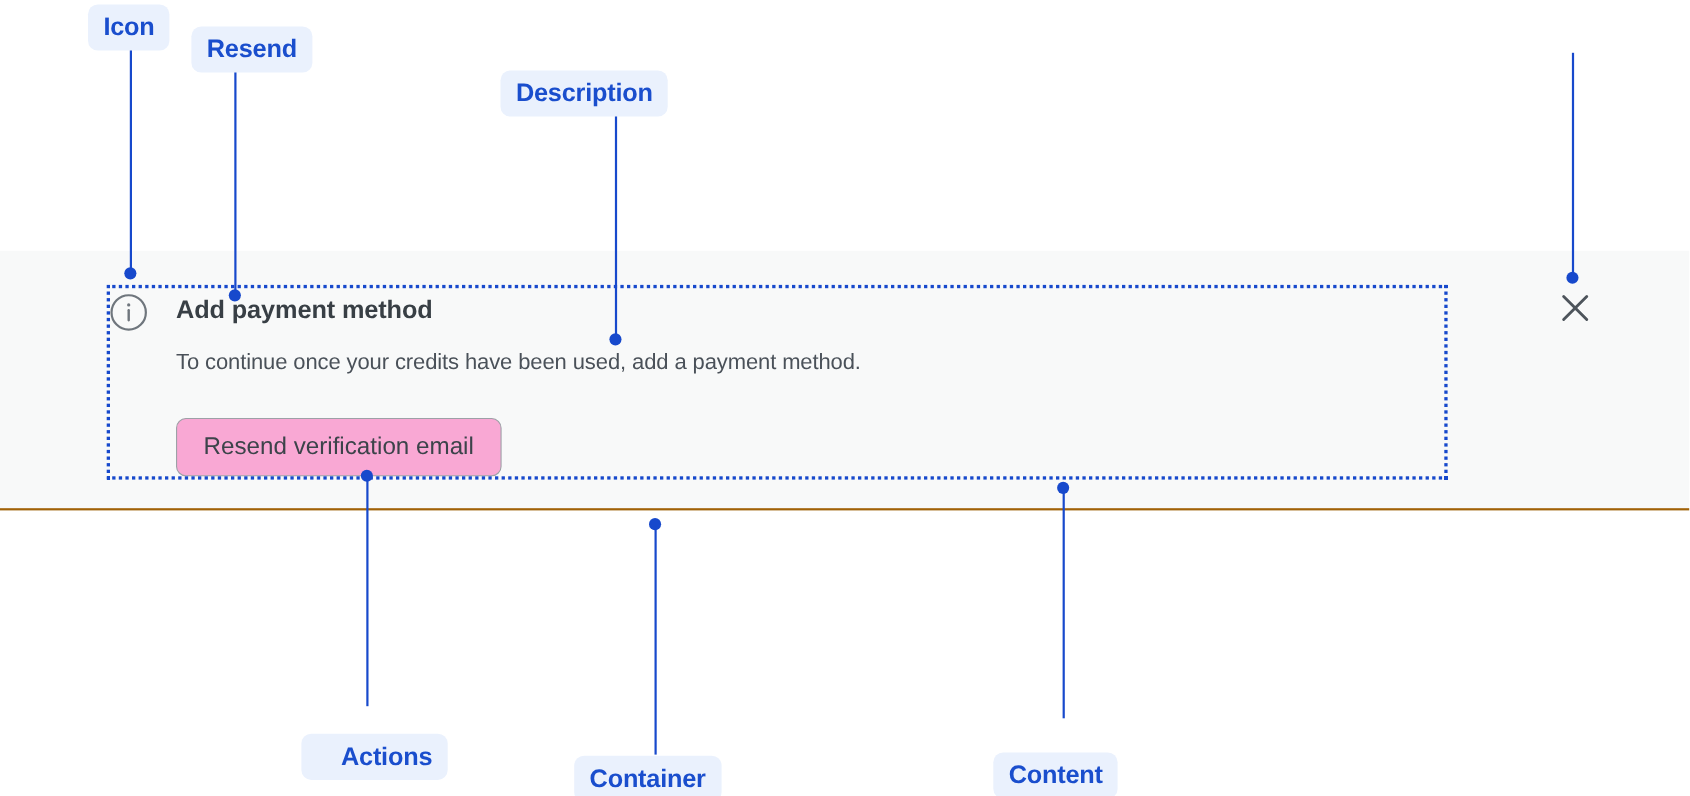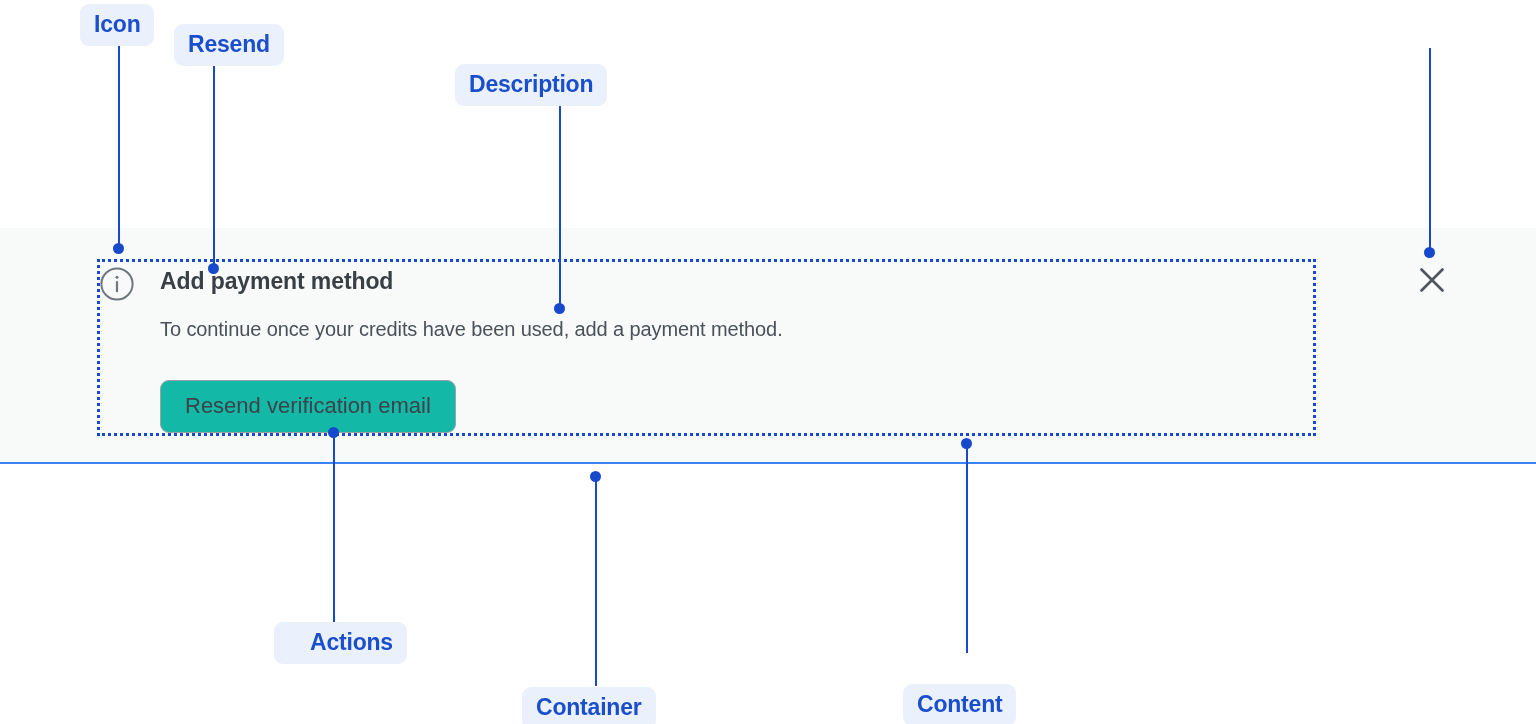--- a/index.html
+++ b/index.html
@@ -20,21 +20,21 @@
   }
 
   
   .banner {
     position: absolute;
     left: 0;
     top: 228px;
     width: 1536px;
     height: 236px;
     background: #f8f9f9;
-    border-bottom: 2px solid #3b82f6;
+    border-bottom: 2px solid #a16207;
     box-sizing: border-box;
     text-decoration: underline;
   }
   .banner-inner {
     position: absolute;
     left: 97px;
     top: 31px;
     width: 1219px;
     height: 176px;
     box-sizing: border-box;
@@ -73,21 +73,21 @@
   .banner-actions {
     position: absolute;
     left: 63px;
     top: 121px;
   }
   .action-button {
     display: inline-block;
     font-family: "Liberation Sans", sans-serif;
     font-size: 22px;
     color: #3c434a;
-    background: #14b8a6;
+    background: #f9a8d4;
     border: 1.6px solid #9da1a7;
     border-radius: 9px;
     padding: 12px 24px 13px 24px;
     line-height: 26px;
     cursor: pointer;
   }
   .dismiss-button {
     position: absolute;
     left: 1414px;
     top: 262px;
@@ -174,21 +174,21 @@
 
   <div class="ann-line" style="left:559px; top:104px; height:206px;"></div>
   <div class="ann-dot" style="left:554px; top:303px;"></div>
   <div class="ann-label" style="left:455px; top:64px;">Description</div>
 
   <div class="ann-line" style="left:1429px; top:48px; height:206px;"></div>
   <div class="ann-dot" style="left:1424px; top:247px;"></div>
 
   <div class="ann-line" style="left:333px; top:437px; height:205px;"></div>
   <div class="ann-dot" style="left:328px; top:427px;"></div>
-  <div class="ann-label" style="left:274px; top:622px;padding-left:36px;">Actions</div>
+  <div class="ann-label" style="left:274px; top:667px;padding-left:36px;">Actions</div>
 
   <div class="ann-line" style="left:595px; top:481px; height:205px;"></div>
   <div class="ann-dot" style="left:590px; top:471px;"></div>
   <div class="ann-label" style="left:522px; top:687px;">Container</div>
 
   <div class="ann-line" style="left:966px; top:448px; height:205px;"></div>
   <div class="ann-dot" style="left:961px; top:438px;"></div>
   <div class="ann-label" style="left:903px; top:655px;margin-top:29px;">Content</div>
 
 </div>

